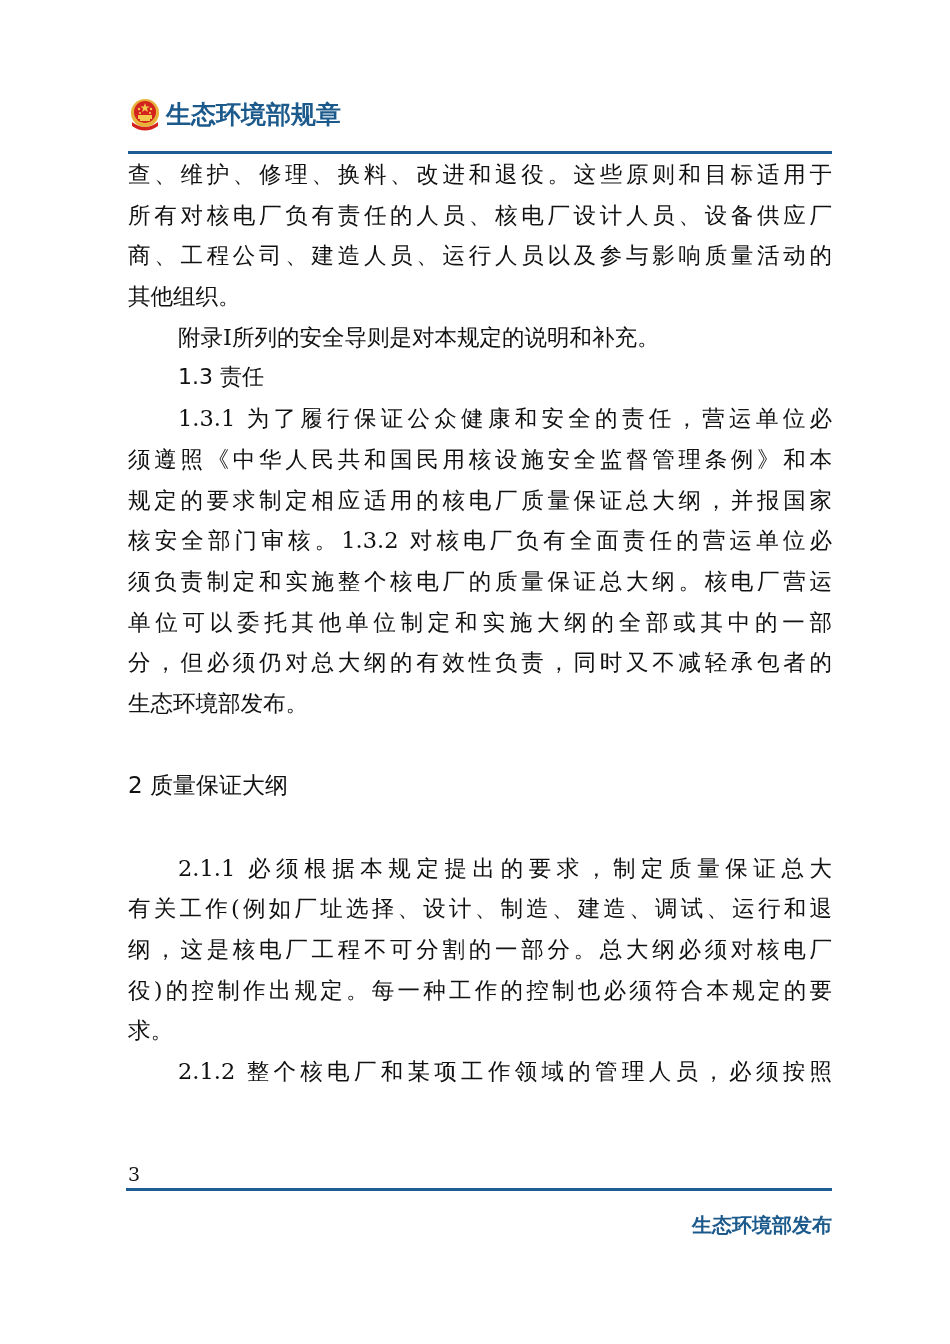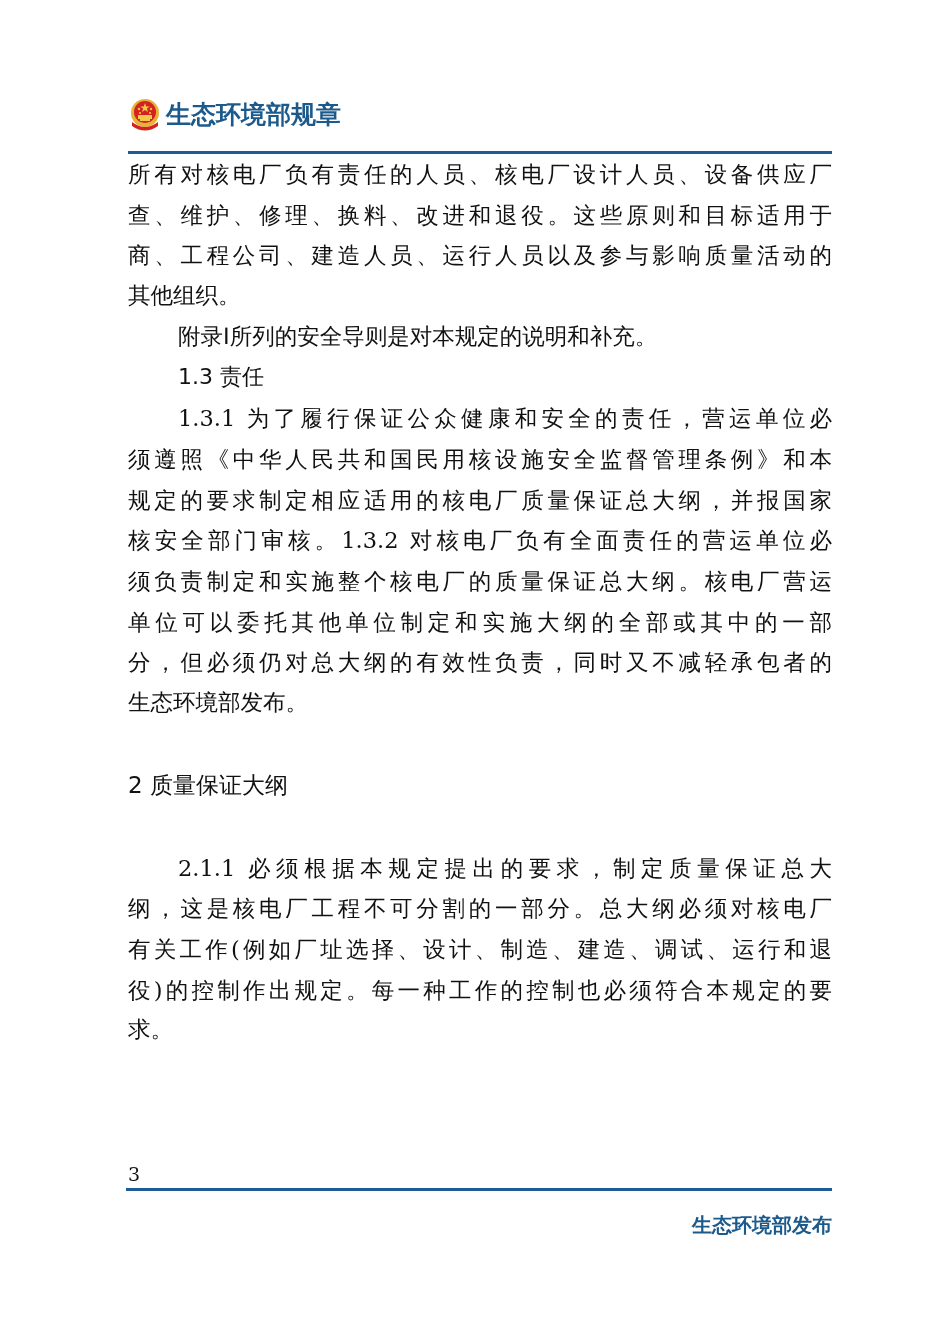--- a/index.html
+++ b/index.html
@@ -5,21 +5,21 @@
   html, body { margin:0; padding:0; background:#ffffff; }
   body { width:950px; height:1344px; position:relative; overflow:hidden; font-family:"DejaVu Serif", serif; color:#111; }
   .header { position:absolute; left:128px; top:98px; height:44px; display:flex; align-items:flex-start; }
   .emblem { width:34px; height:36px; position:relative; margin-right:4px; }
   .emblem svg { display:block; }
   .header-title { font-family:"DejaVu Sans", sans-serif; font-weight:bold; font-size:25px; color:#1c5a8c; letter-spacing:0px; }
   .rule-top { position:absolute; left:128px; top:151px; width:704px; height:3px; background:#1e5d94; }
   .rule-bottom { position:absolute; left:126px; top:1188px; width:706px; height:3px; background:#1e5d94; }
   .content { position:absolute; left:128px; top:154px; width:704px; }
   .line { height:40.7px; line-height:40.7px; font-size:22.5px; white-space:nowrap; text-align:justify; text-align-last:justify; letter-spacing:0; }
-  .line.last { text-align:right; text-align-last:left;font-family:Liberation Serif, serif; }
+  .line.last { text-align:right; text-align-last:left; }
   .indent { padding-left:50px; }
   .h3 { font-family:"DejaVu Sans", sans-serif; font-size:22px; padding-left:50px; height:40.7px; line-height:40.7px; }
   .h2 { font-family:"DejaVu Sans", sans-serif; font-size:23px; height:40px; line-height:40px; }
   .gap-a { height:41px; }
   .gap-b { height:43px; }
   .page-num { position:absolute; left:128px; top:1163px; font-size:19px; font-family:"DejaVu Serif", serif; }
   .footer { position:absolute; right:118px; top:1212px; font-family:"DejaVu Sans", sans-serif; font-weight:bold; font-size:20px; color:#1c5a8c; }
 </style>
 </head>
 <body>
@@ -39,22 +39,22 @@
       <path d="M4 24 Q17 34 30 24 L30 28 Q17 37 4 28 Z" fill="#d4231f"></path>
       <path d="M6 22 Q17 30 28 22" stroke="#e8b23a" stroke-width="2" fill="none"></path>
     </svg>
   </span>
   <span class="header-title">生态环境部规章</span>
 </div>
 
 <div class="rule-top"></div>
 
 <div class="content">
+  <div class="line">查、维护、修理、换料、改进和退役。这些原则和目标适用于</div>
   <div class="line">所有对核电厂负有责任的人员、核电厂设计人员、设备供应厂</div>
-  <div class="line">查、维护、修理、换料、改进和退役。这些原则和目标适用于</div>
   <div class="line">商、工程公司、建造人员、运行人员以及参与影响质量活动的</div>
   <div class="line last">其他组织。</div>
 
   <div class="line last indent">附录Ⅰ所列的安全导则是对本规定的说明和补充。</div>
 
   <div class="h3">1.3 责任</div>
 
   <div class="line indent">1.3.1 为了履行保证公众健康和安全的责任，营运单位必</div>
   <div class="line">须遵照《中华人民共和国民用核设施安全监督管理条例》和本</div>
   <div class="line">规定的要求制定相应适用的核电厂质量保证总大纲，并报国家</div>
@@ -63,22 +63,23 @@
   <div class="line">单位可以委托其他单位制定和实施大纲的全部或其中的一部</div>
   <div class="line">分，但必须仍对总大纲的有效性负责，同时又不减轻承包者的</div>
   <div class="line last">生态环境部发布。</div>
 
   <div class="gap-a"></div>
   <div class="h2">2 质量保证大纲</div>
   <div class="gap-b"></div>
 
 
   <div class="line indent">2.1.1 必须根据本规定提出的要求，制定质量保证总大</div>
+  <div class="line">有关工作(例如厂址选择、设计、制造、建造、调试、运行和退</div>
   <div class="line">纲，这是核电厂工程不可分割的一部分。总大纲必须对核电厂</div>
-  <div class="line">有关工作(例如厂址选择、设计、制造、建造、调试、运行和退</div>
   <div class="line">役)的控制作出规定。每一种工作的控制也必须符合本规定的要</div>
   <div class="line last">求。</div>
 
+  <div class="line indent">2.1.2 整个核电厂和某项工作领域的管理人员，必须按照</div>
 </div>
 
 <div class="page-num">3</div>
 <div class="rule-bottom"></div>
 <div class="footer">生态环境部发布</div>
 
 </body></html>

